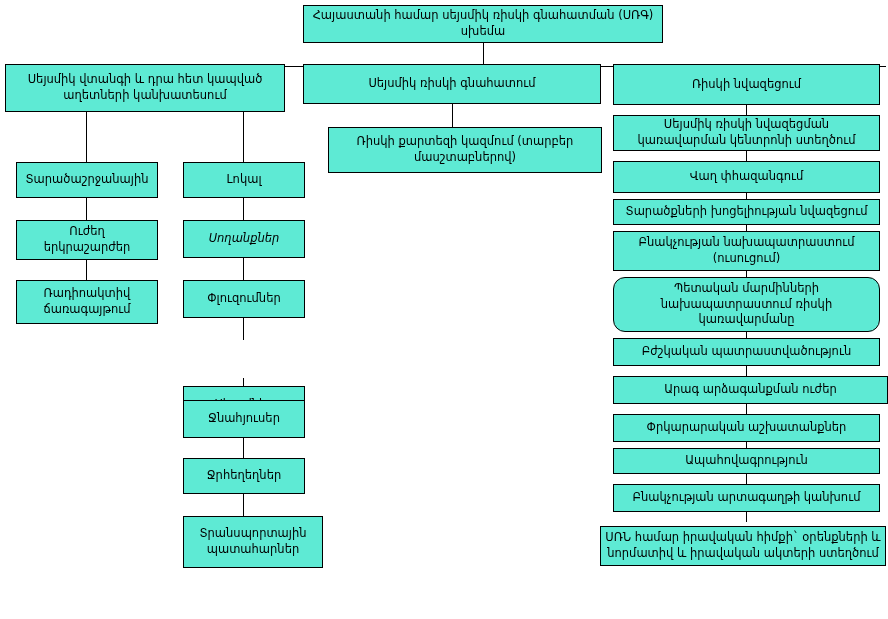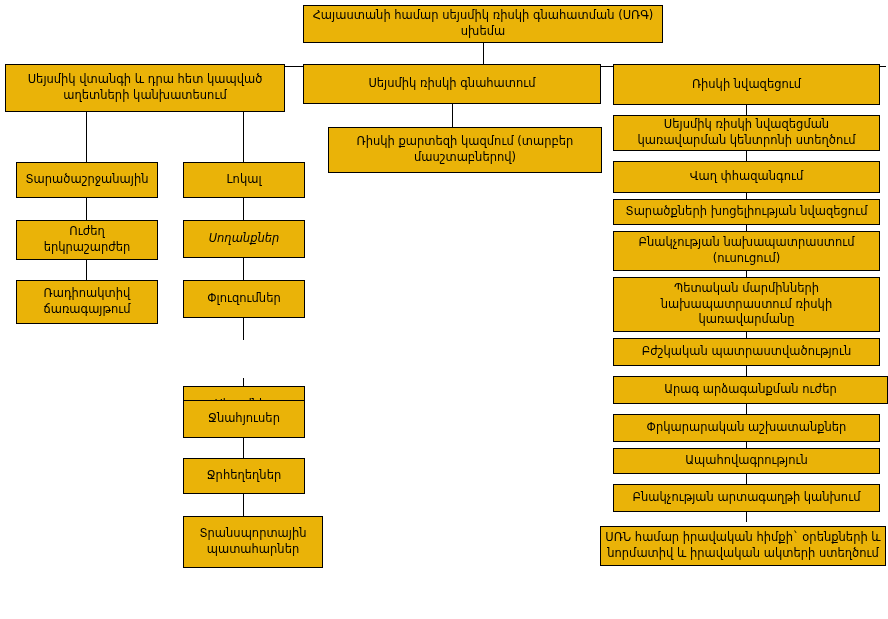--- a/index.html
+++ b/index.html
@@ -12,21 +12,21 @@
     width: 888px;
     height: 619px;
     background: #ffffff;
     font-family: "DejaVu Sans", "Liberation Sans", sans-serif;
     overflow: hidden;
   }
   .node {
     position: absolute;
     box-sizing: border-box;
     border: 1px solid #000000;
-    background: #eab308;
+    background: #5eead4;
     display: flex;
     align-items: center;
     justify-content: center;
     text-align: center;
     font-size: 11.5px;
     line-height: 1.35;
     color: #000000;
     padding: 2px 4px;
     z-index: 2;
   }
@@ -156,21 +156,21 @@
     <span>Տարածքների խոցելիության նվազեցում</span>
   </div>
   <div class="vline" style="left:746px; top:225px; height:6px;"></div>
 
   <div class="node" style="left:613px; top:231px; width:267px; height:40px;">
     <span>Բնակչության նախապատրաստում
 (ուսուցում)</span>
   </div>
   <div class="vline" style="left:746px; top:271px; height:6px;"></div>
 
-  <div class="node" style="left:613px; top:277px; width:267px; height:55px;">
+  <div class="node" style="left:613px; top:277px; width:267px; height:55px;border-radius:12px;">
     <span>Պետական մարմինների
 նախապատրաստում ռիսկի
 կառավարմանը</span>
   </div>
   <div class="vline" style="left:746px; top:332px; height:6px;"></div>
 
   <div class="node" style="left:613px; top:338px; width:267px; height:28px;">
     <span>Բժշկական պատրաստվածություն</span>
   </div>
   <div class="vline" style="left:746px; top:366px; height:10px;"></div>

